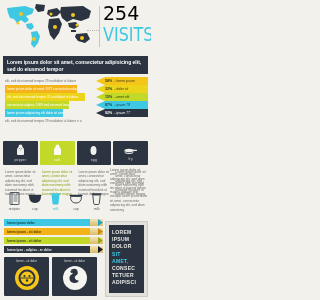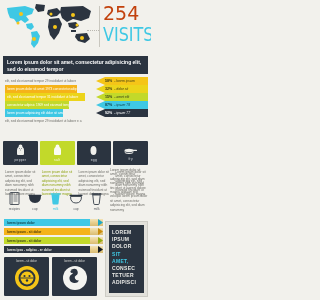--- a/index.html
+++ b/index.html
@@ -12,21 +12,21 @@
   .page{position:relative;width:151px;height:300px;background:#f2f1ec;}
 
   
   .hero{position:relative;height:52px;width:151px;}
   .map{position:absolute;left:3px;top:3px;width:92px;height:47px;}
   .counter{position:absolute;left:99px;top:4px;width:50px;height:45px;}
   .counter .divider{position:absolute;left:0;top:2px;width:1px;height:41px;background:#c9c7bf;}
   .num{
     position:absolute;left:4px;top:0px;
     font-size:19px;line-height:19px;letter-spacing:0px;
-    color:#c2410c;font-family:"DejaVu Sans",sans-serif;font-weight:400;
+    color:#000000;font-family:"DejaVu Sans",sans-serif;font-weight:400;
   }
   .visits{
     position:absolute;left:4px;top:19px;
     font-size:16px;line-height:17px;letter-spacing:0px;
     color:#3fc8e4;font-family:"DejaVu Sans",sans-serif;font-weight:400;
     transform:scaleY(1.25);transform-origin:left top;
   }
   .dotline{position:absolute;left:-12px;top:26px;width:12px;border-top:1px dotted #b9b7b0;}
 
   

